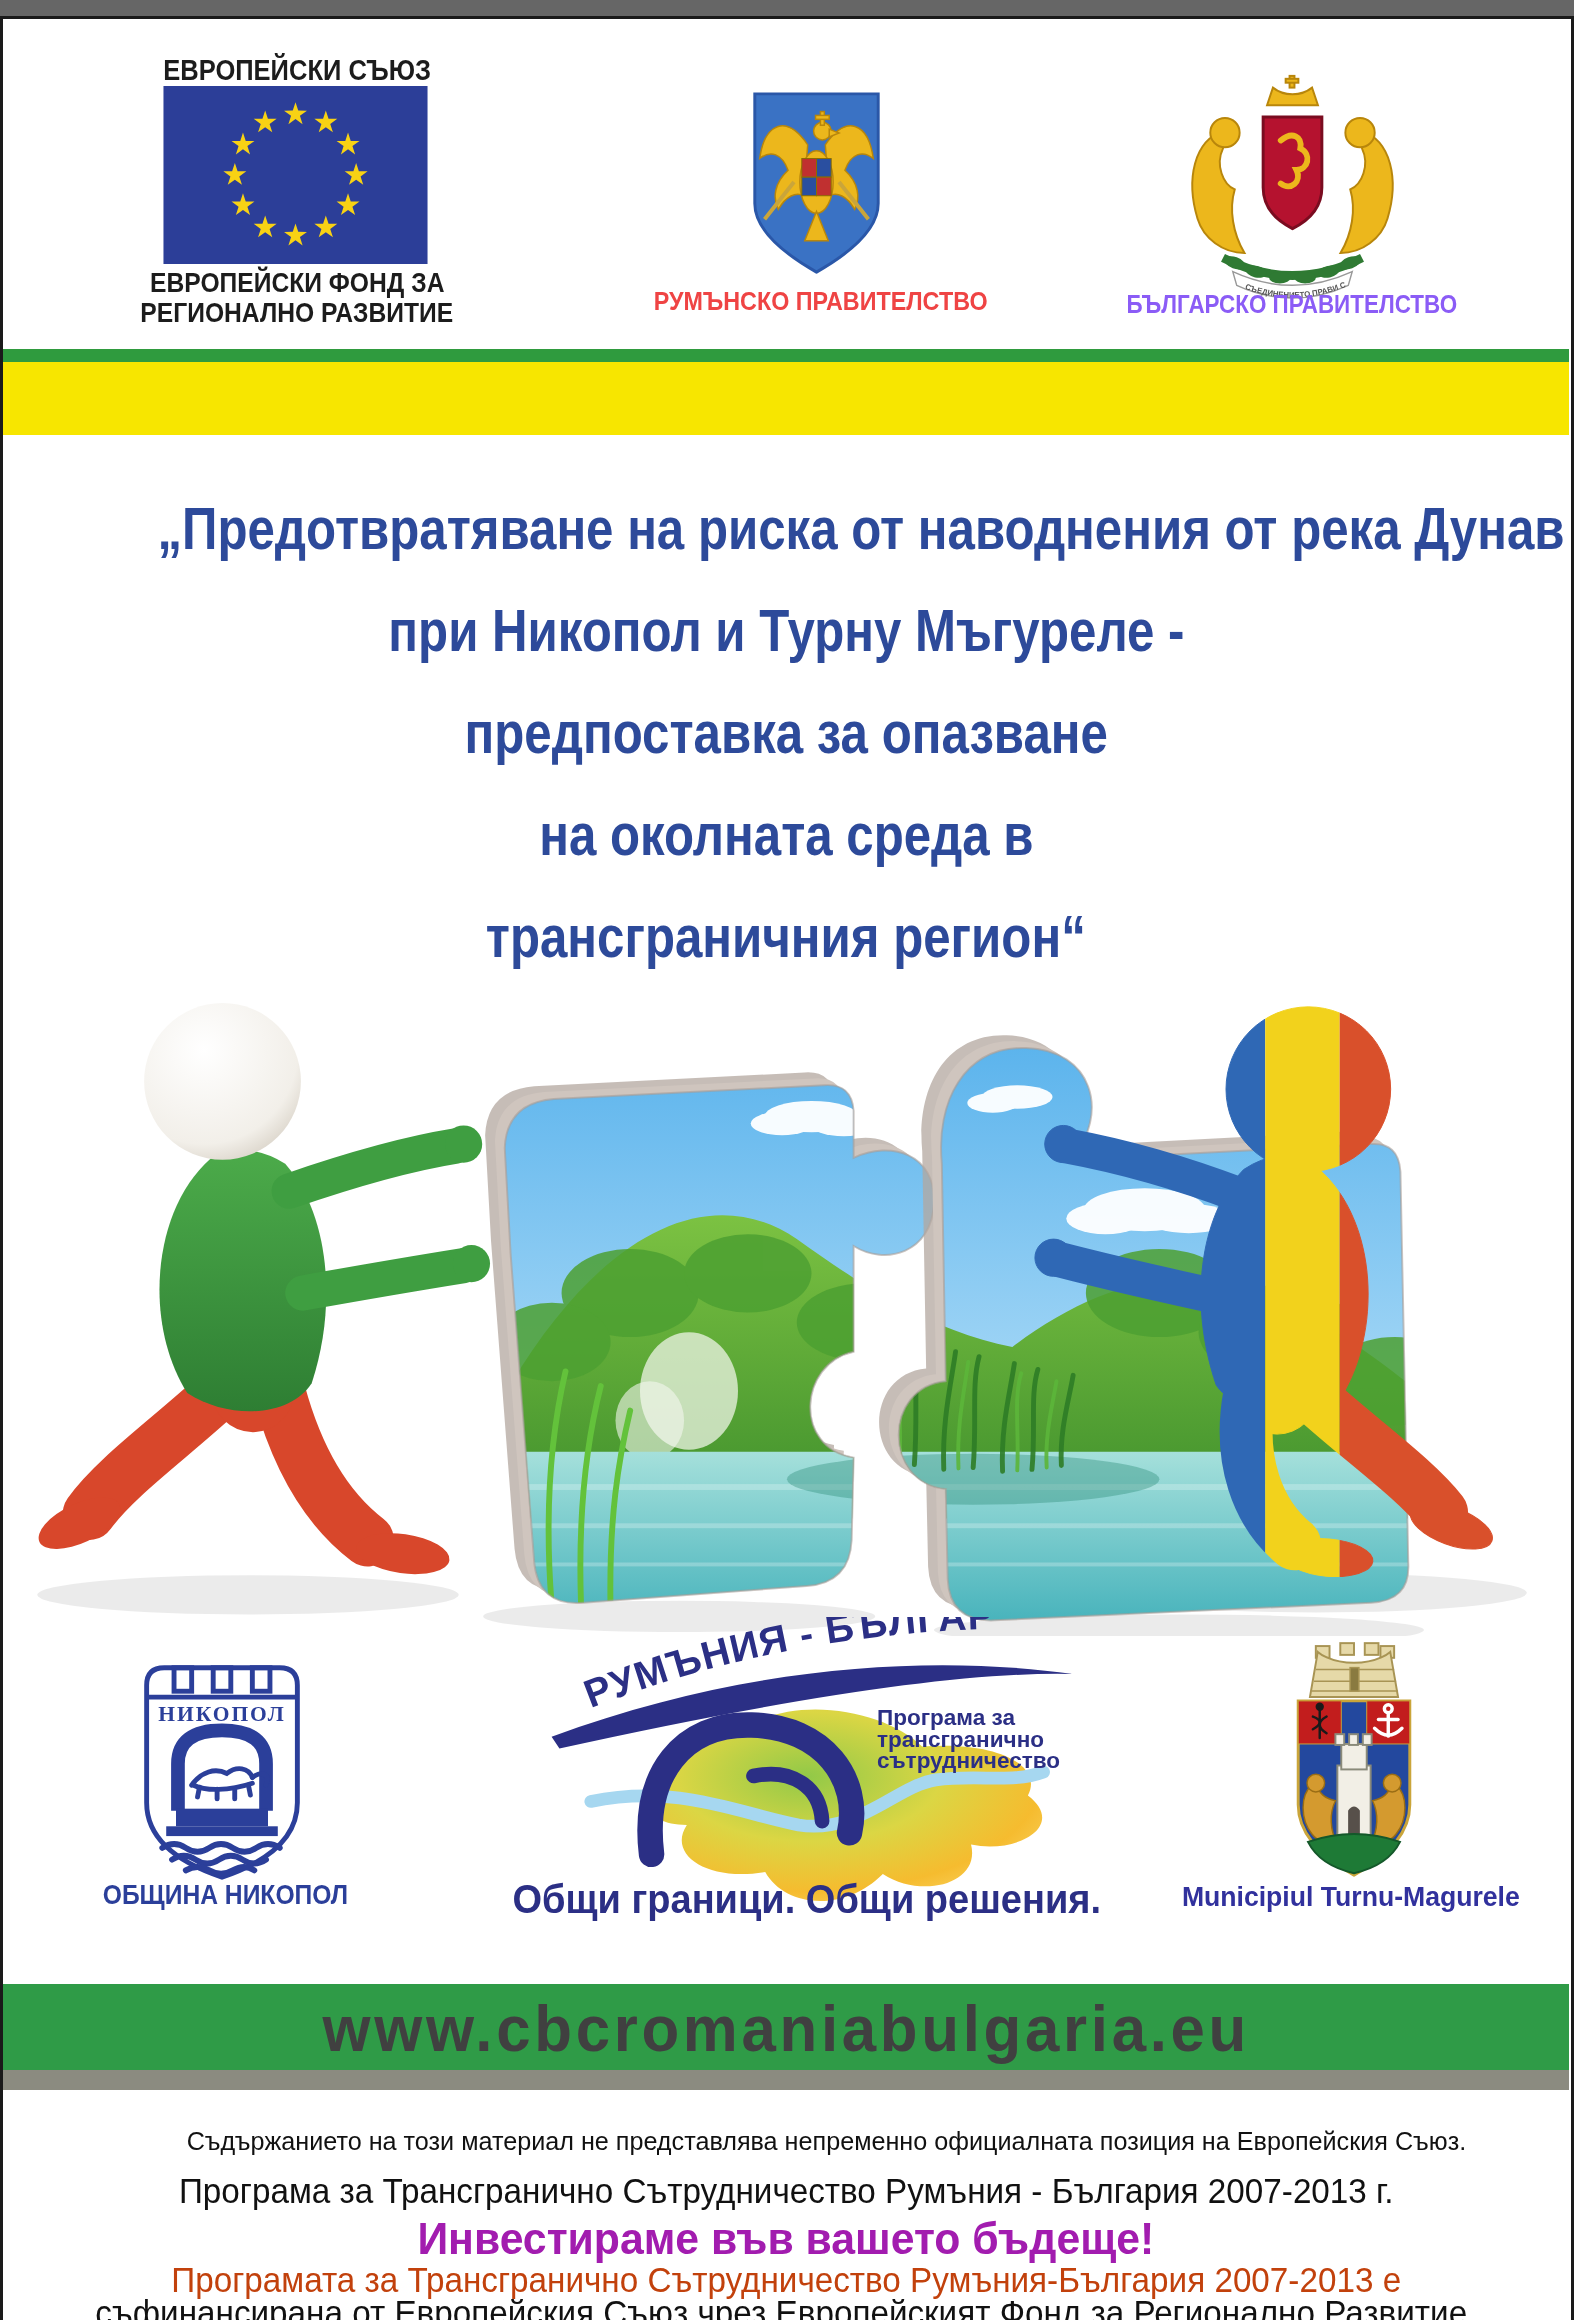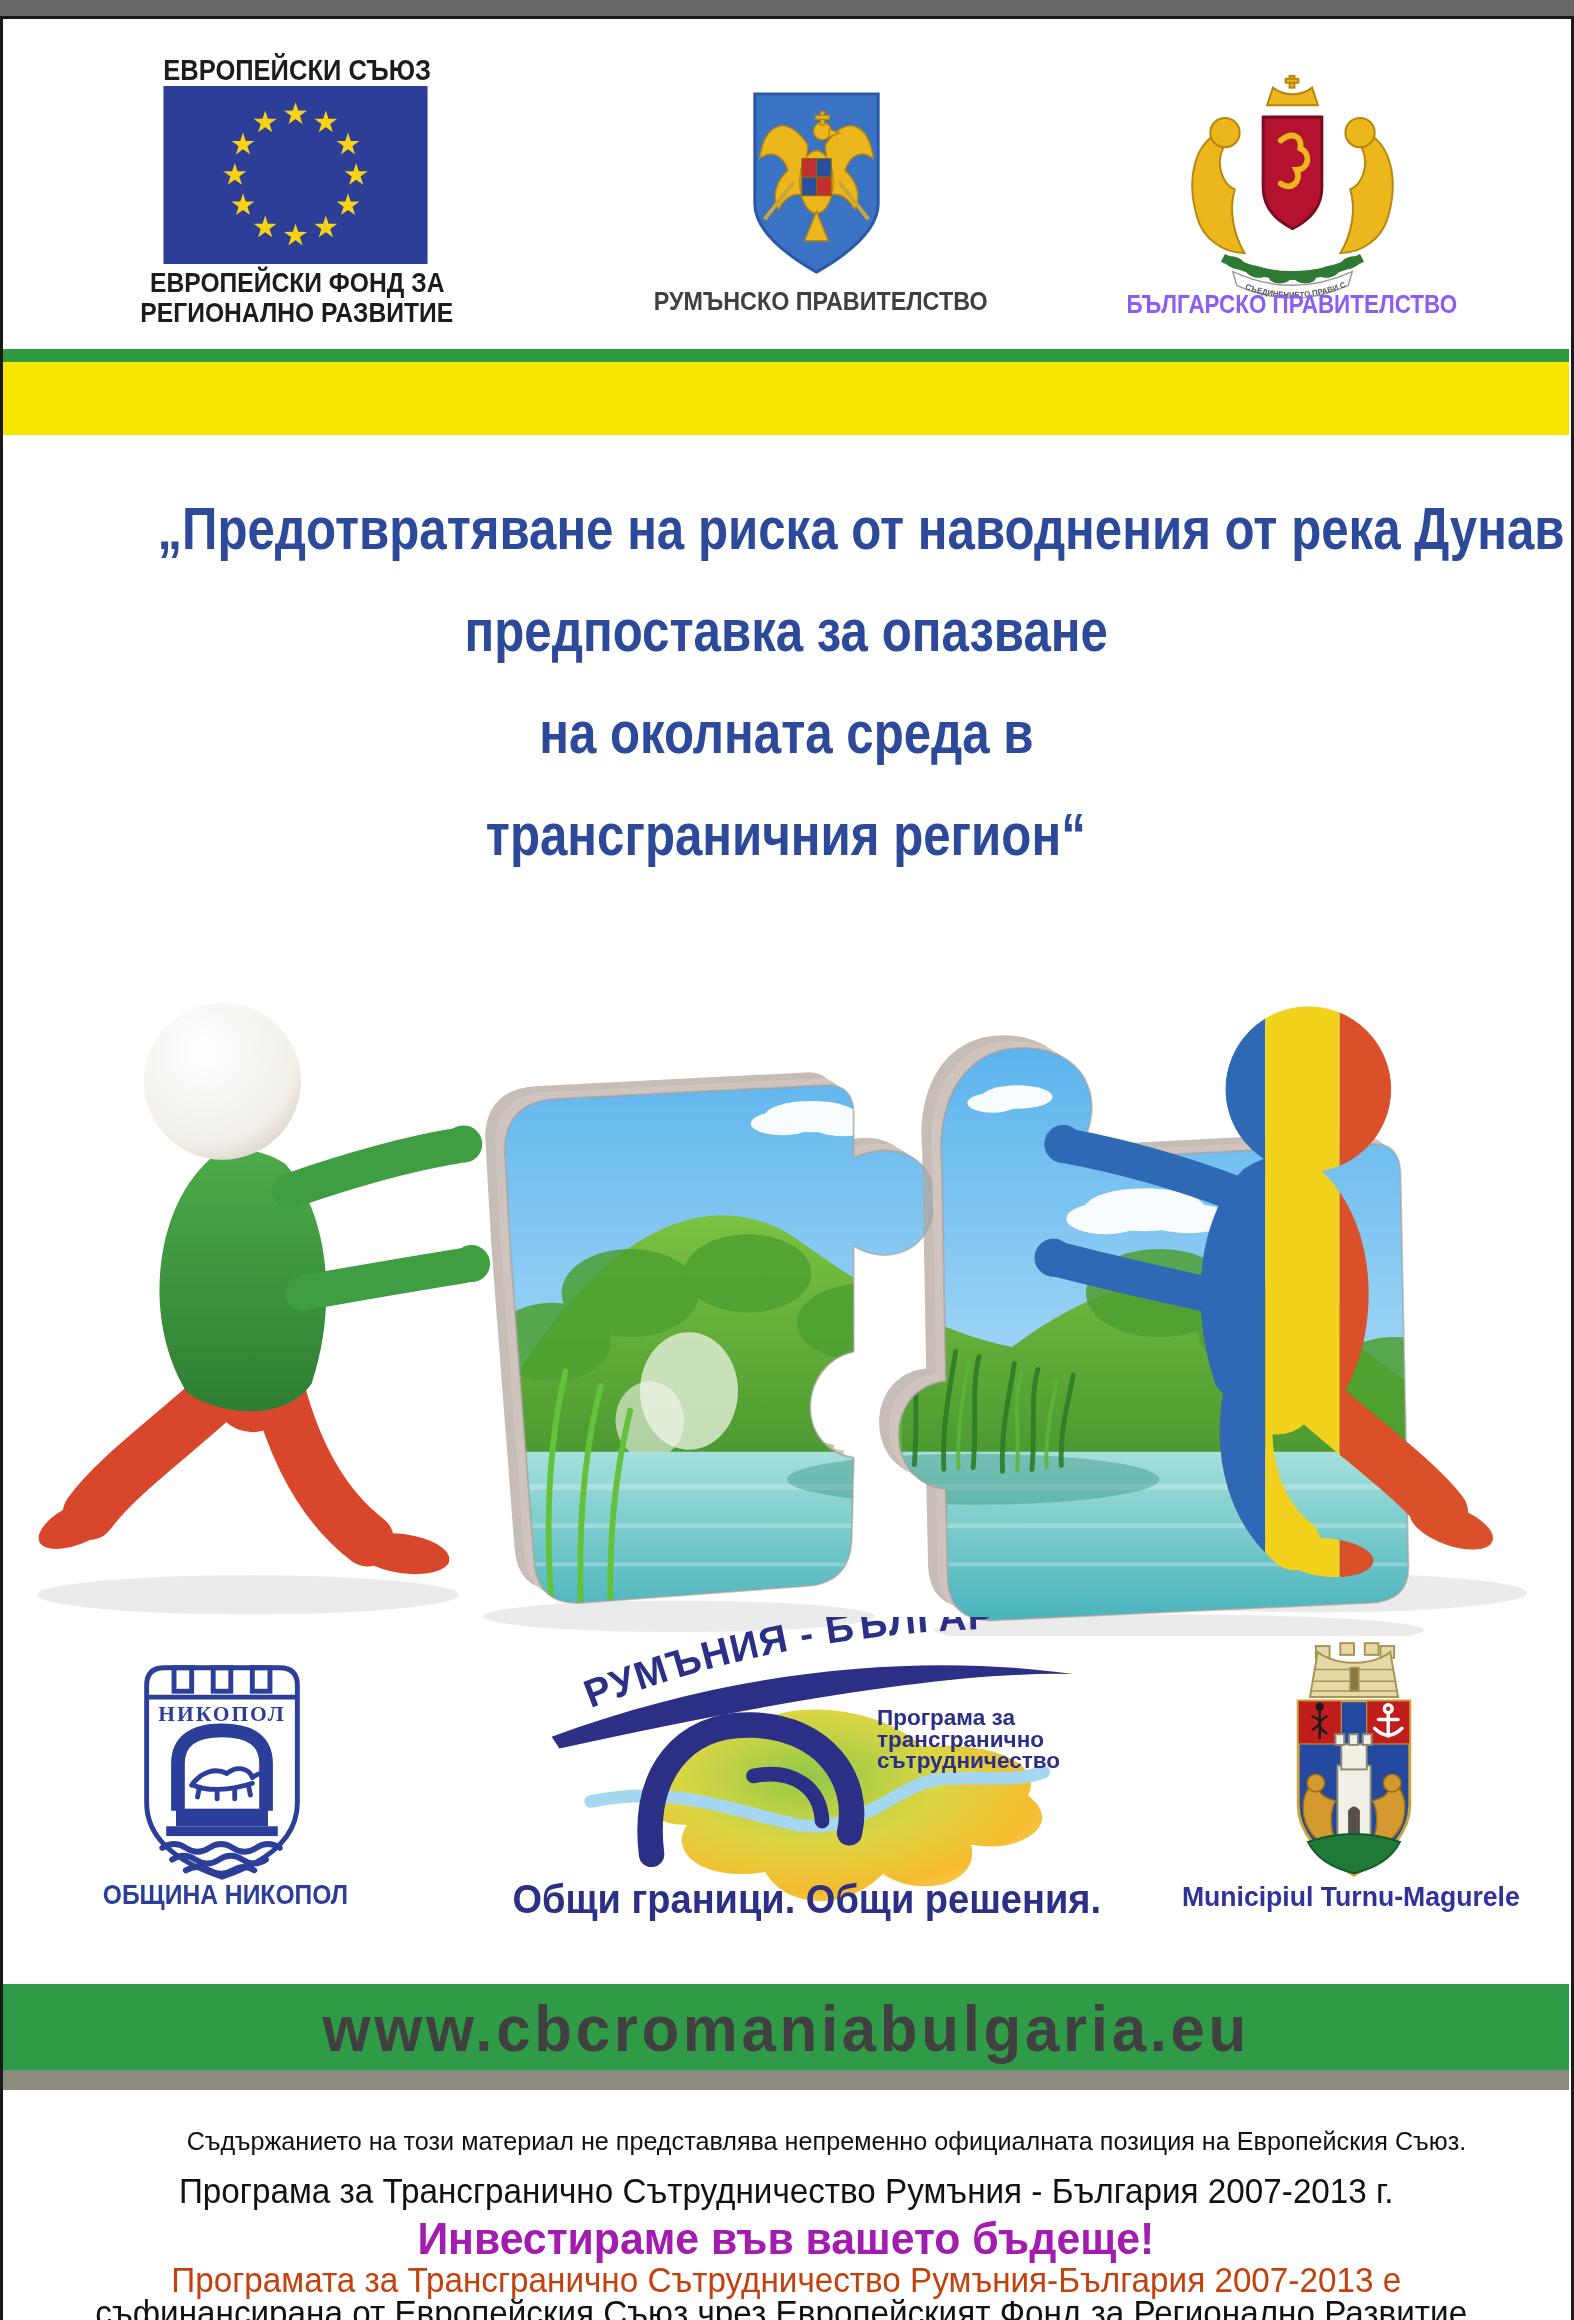--- a/index.html
+++ b/index.html
@@ -10,21 +10,21 @@
   .ctr{text-align:center;}
   .cond{display:inline-block;transform:scaleX(0.88);transform-origin:center;white-space:nowrap;}
   .cond82{display:inline-block;transform:scaleX(0.82);transform-origin:center;white-space:nowrap;}
   .cond95{display:inline-block;transform:scaleX(0.95);transform-origin:center;white-space:nowrap;}
 
   
   .eu-title{left:118px;top:35px;width:353px;font-size:29px;font-weight:600;color:#1c1c1c;}
   .eu-flag{left:160px;top:67px;}
   .eu-fund{left:98px;top:249px;width:392px;font-size:28px;line-height:30px;font-weight:600;color:#1c1c1c;}
   .ro-coat{left:740px;top:69px;}
-  .ro-label{left:627px;top:267px;width:382px;font-size:26.5px;font-weight:600;color:#404040;}
+  .ro-label{left:627px;top:267px;width:382px;font-size:26.5px;font-weight:600;color:#ef4444;}
   .bg-coat{left:1159px;top:51px;}
   .bg-label{left:1098px;top:271px;width:382px;font-size:25.5px;font-weight:600;color:#8b5cf6;}
 
   
   .green-strip{left:0;top:330px;width:1566px;height:12.7px;background:#2f9b3e;}
   .yellow-band{left:0;top:343px;width:1566px;height:73px;background:#f7e600;}
   .proekt{left:0;top:349px;width:1566px;font-size:55px;font-weight:bold;color:#2a9a4d;}
 
   
   .title-block{left:0;top:459px;width:1566px;color:#2d4a9a;font-weight:bold;}
@@ -132,20 +132,21 @@
       <textPath href="#mottoArc" startOffset="4%">СЪЕДИНЕНИЕТО ПРАВИ СИЛАТА</textPath>
     </text>
   </svg>
   <div class="abs ctr bg-label"><span class="cond">БЪЛГАРСКО ПРАВИТЕЛСТВО</span></div>
 
   <div class="abs green-strip"></div>
   <div class="abs yellow-band"></div>
 
   <div class="abs title-block">
     <div class="title-line"><span class="cond82">„Предотвратяване на риска от наводнения от река Дунав</span></div>
+    <div class="title-line"><span class="cond82">при Никопол и Турну Мъгуреле -</span></div>
     <div class="title-line"><span class="cond82">предпоставка за опазване</span></div>
     <div class="title-line"><span class="cond82">на околната среда в</span></div>
     <div class="title-line"><span class="cond82">трансграничния регион“</span></div>
   </div>
 
   <svg class="abs" style="left:0;top:931px;" width="1566" height="686" viewBox="0 950 1598 700">
     <defs>
       <radialGradient id="gHead" cx="38%" cy="30%" r="75%">
         <stop offset="0%" stop-color="#ffffff"></stop>
           <stop offset="80%" stop-color="#f2efe9"></stop>

